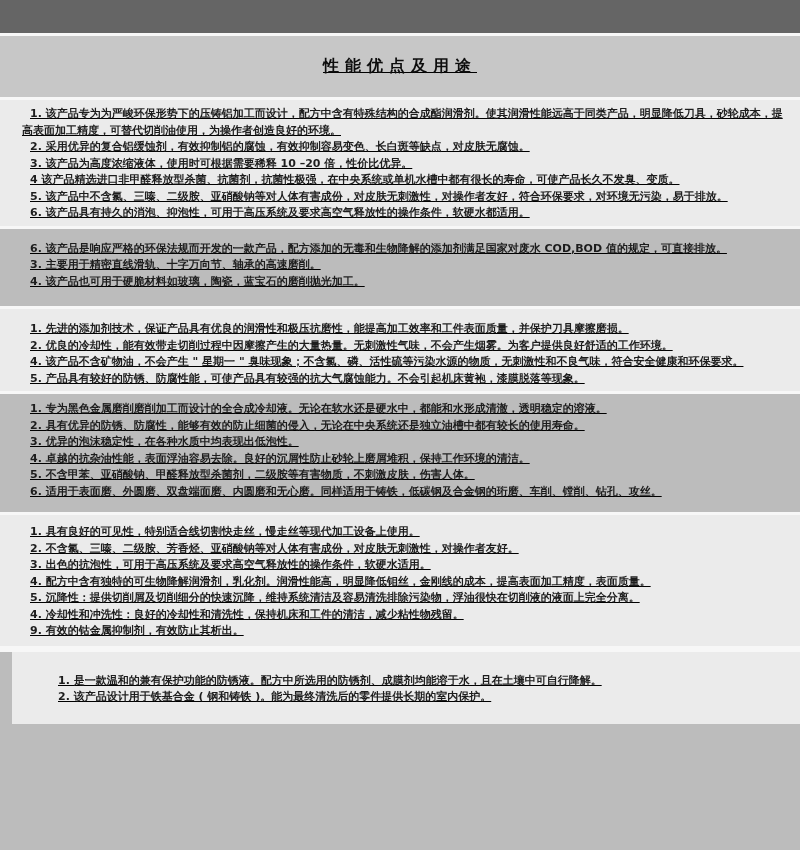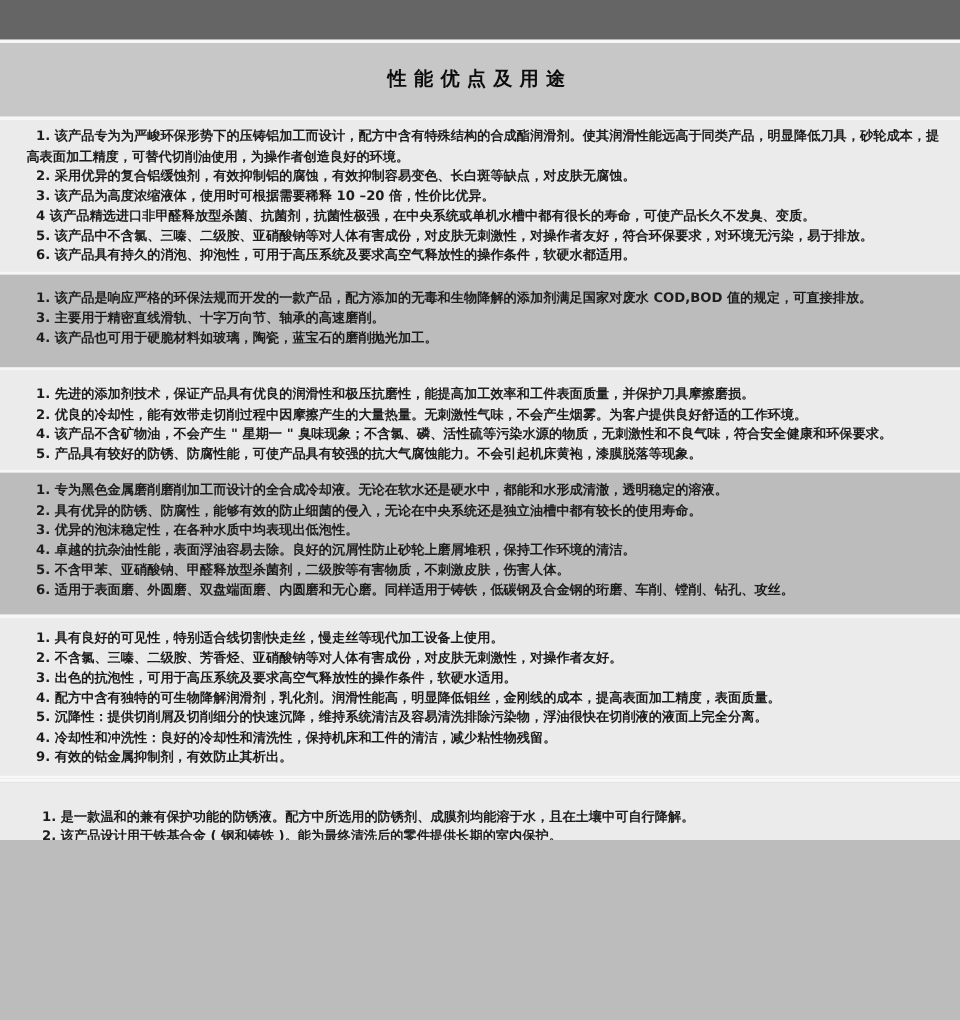--- a/index.html
+++ b/index.html
@@ -2,23 +2,23 @@
 <html lang="zh"><head>
 <meta charset="utf-8">
 <style>
   html,body{margin:0;padding:0;}
   body{
     width:800px;height:850px;overflow:hidden;
     background:#bcbcbc;
     font-family:"DejaVu Sans","Liberation Sans",sans-serif;
   }
   .page{
-    width:800px;height:700px;
+    width:800px;height:850px;
     display:flex;flex-direction:column;
-    background:#bcbcbc;overflow:hidden;
+    background:#bcbcbc;overflow:hidden;text-decoration:underline;
   }
   .header-bar{height:33px;background:#656565;flex:none;}
   .sep{height:3px;background:#f7f7f7;flex:none;}
   .title-band{
     height:61px;background:#c7c7c7;flex:none;
     display:flex;align-items:center;justify-content:center;
   }
   .title-band h1{
     margin:0;font-size:16px;font-weight:bold;color:#0d0d0d;
     letter-spacing:6px;
@@ -32,21 +32,21 @@
     text-indent:8px;
     font-size:11px;line-height:16.5px;
     font-weight:bold;color:#1d1d1d;
   }
   #s1{padding:6px 0 4px;}
   #s2{padding:12px 0 16px;}
   #s3{padding:12px 0 4px;}
   #s4{padding:7px 0 12px;}
   #s5{padding:9px 0 6px;}
   #s6{padding:11px 0 11px;}
-  #s7{padding:21px 5px 18px;}
+  #s7{padding:21px 16px 18px;margin-left:12px;}
   .footer-strip{flex:1;background:#bcbcbc;}
 </style>
 </head>
 <body>
 
 <div class="page">
   <div class="header-bar"></div>
   <div class="sep"></div>
   <div class="title-band">
     <h1>性能优点及用途</h1>
@@ -57,21 +57,21 @@
       <p class="item">1. 该产品专为为严峻环保形势下的压铸铝加工而设计，配方中含有特殊结构的合成酯润滑剂。使其润滑性能远高于同类产品，明显降低刀具，砂轮成本，提高表面加工精度，可替代切削油使用，为操作者创造良好的环境。</p>
       <p class="item">2. 采用优异的复合铝缓蚀剂，有效抑制铝的腐蚀，有效抑制容易变色、长白斑等缺点，对皮肤无腐蚀。</p>
       <p class="item">3. 该产品为高度浓缩液体，使用时可根据需要稀释 10 –20 倍，性价比优异。</p>
       <p class="item">4 该产品精选进口非甲醛释放型杀菌、抗菌剂，抗菌性极强，在中央系统或单机水槽中都有很长的寿命，可使产品长久不发臭、变质。</p>
       <p class="item">5. 该产品中不含氯、三嗪、二级胺、亚硝酸钠等对人体有害成份，对皮肤无刺激性，对操作者友好，符合环保要求，对环境无污染，易于排放。</p>
       <p class="item">6. 该产品具有持久的消泡、抑泡性，可用于高压系统及要求高空气释放性的操作条件，软硬水都适用。</p>
     </section>
   <div class="sep"></div>
 
   <section id="s2" class="gray">
-      <p class="item">1. 该产品是响应严格的环保法规而开发的一款产品，配方添加的无毒和生物降解的添加剂满足国家对废水 COD,BOD 值的规定，可直接排放。</p>
+      <p class="item">6. 该产品是响应严格的环保法规而开发的一款产品，配方添加的无毒和生物降解的添加剂满足国家对废水 COD,BOD 值的规定，可直接排放。</p>
       <p class="item">3. 主要用于精密直线滑轨、十字万向节、轴承的高速磨削。</p>
       <p class="item">4. 该产品也可用于硬脆材料如玻璃，陶瓷，蓝宝石的磨削抛光加工。</p>
     </section>
   <div class="sep"></div>
 
   <section id="s3" class="light">
       <p class="item">1. 先进的添加剂技术，保证产品具有优良的润滑性和极压抗磨性，能提高加工效率和工件表面质量，并保护刀具摩擦磨损。</p>
       <p class="item">2. 优良的冷却性，能有效带走切削过程中因摩擦产生的大量热量。无刺激性气味，不会产生烟雾。为客户提供良好舒适的工作环境。</p>
       <p class="item">4. 该产品不含矿物油，不会产生 " 星期一 " 臭味现象；不含氯、磷、活性硫等污染水源的物质，无刺激性和不良气味，符合安全健康和环保要求。</p>
       <p class="item">5. 产品具有较好的防锈、防腐性能，可使产品具有较强的抗大气腐蚀能力。不会引起机床黄袍，漆膜脱落等现象。</p>

